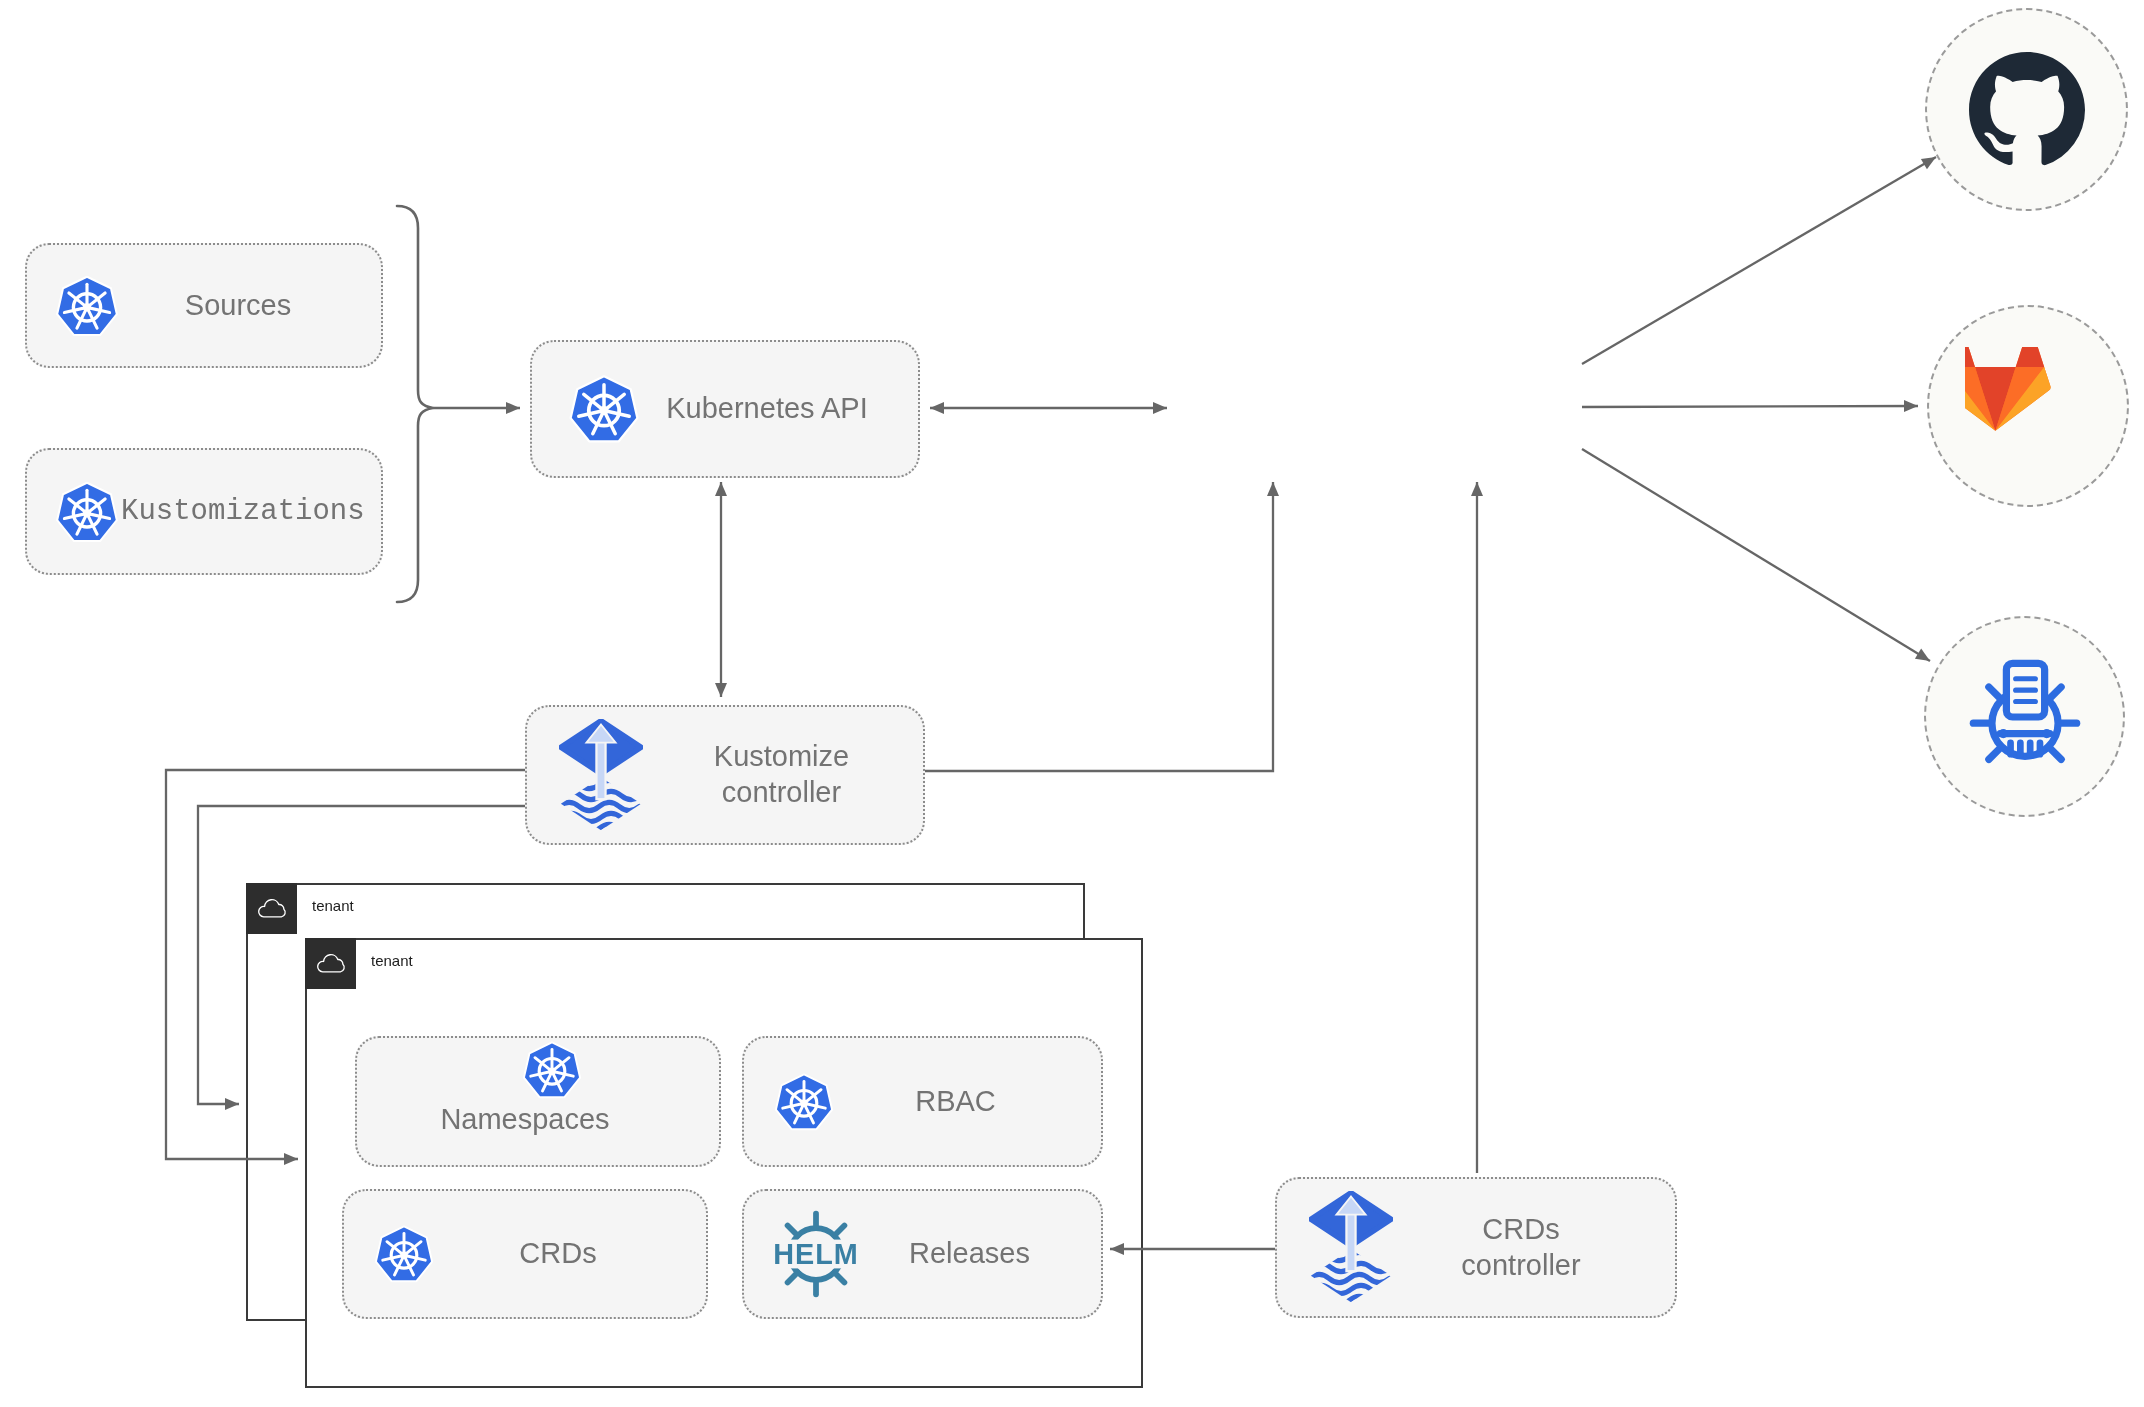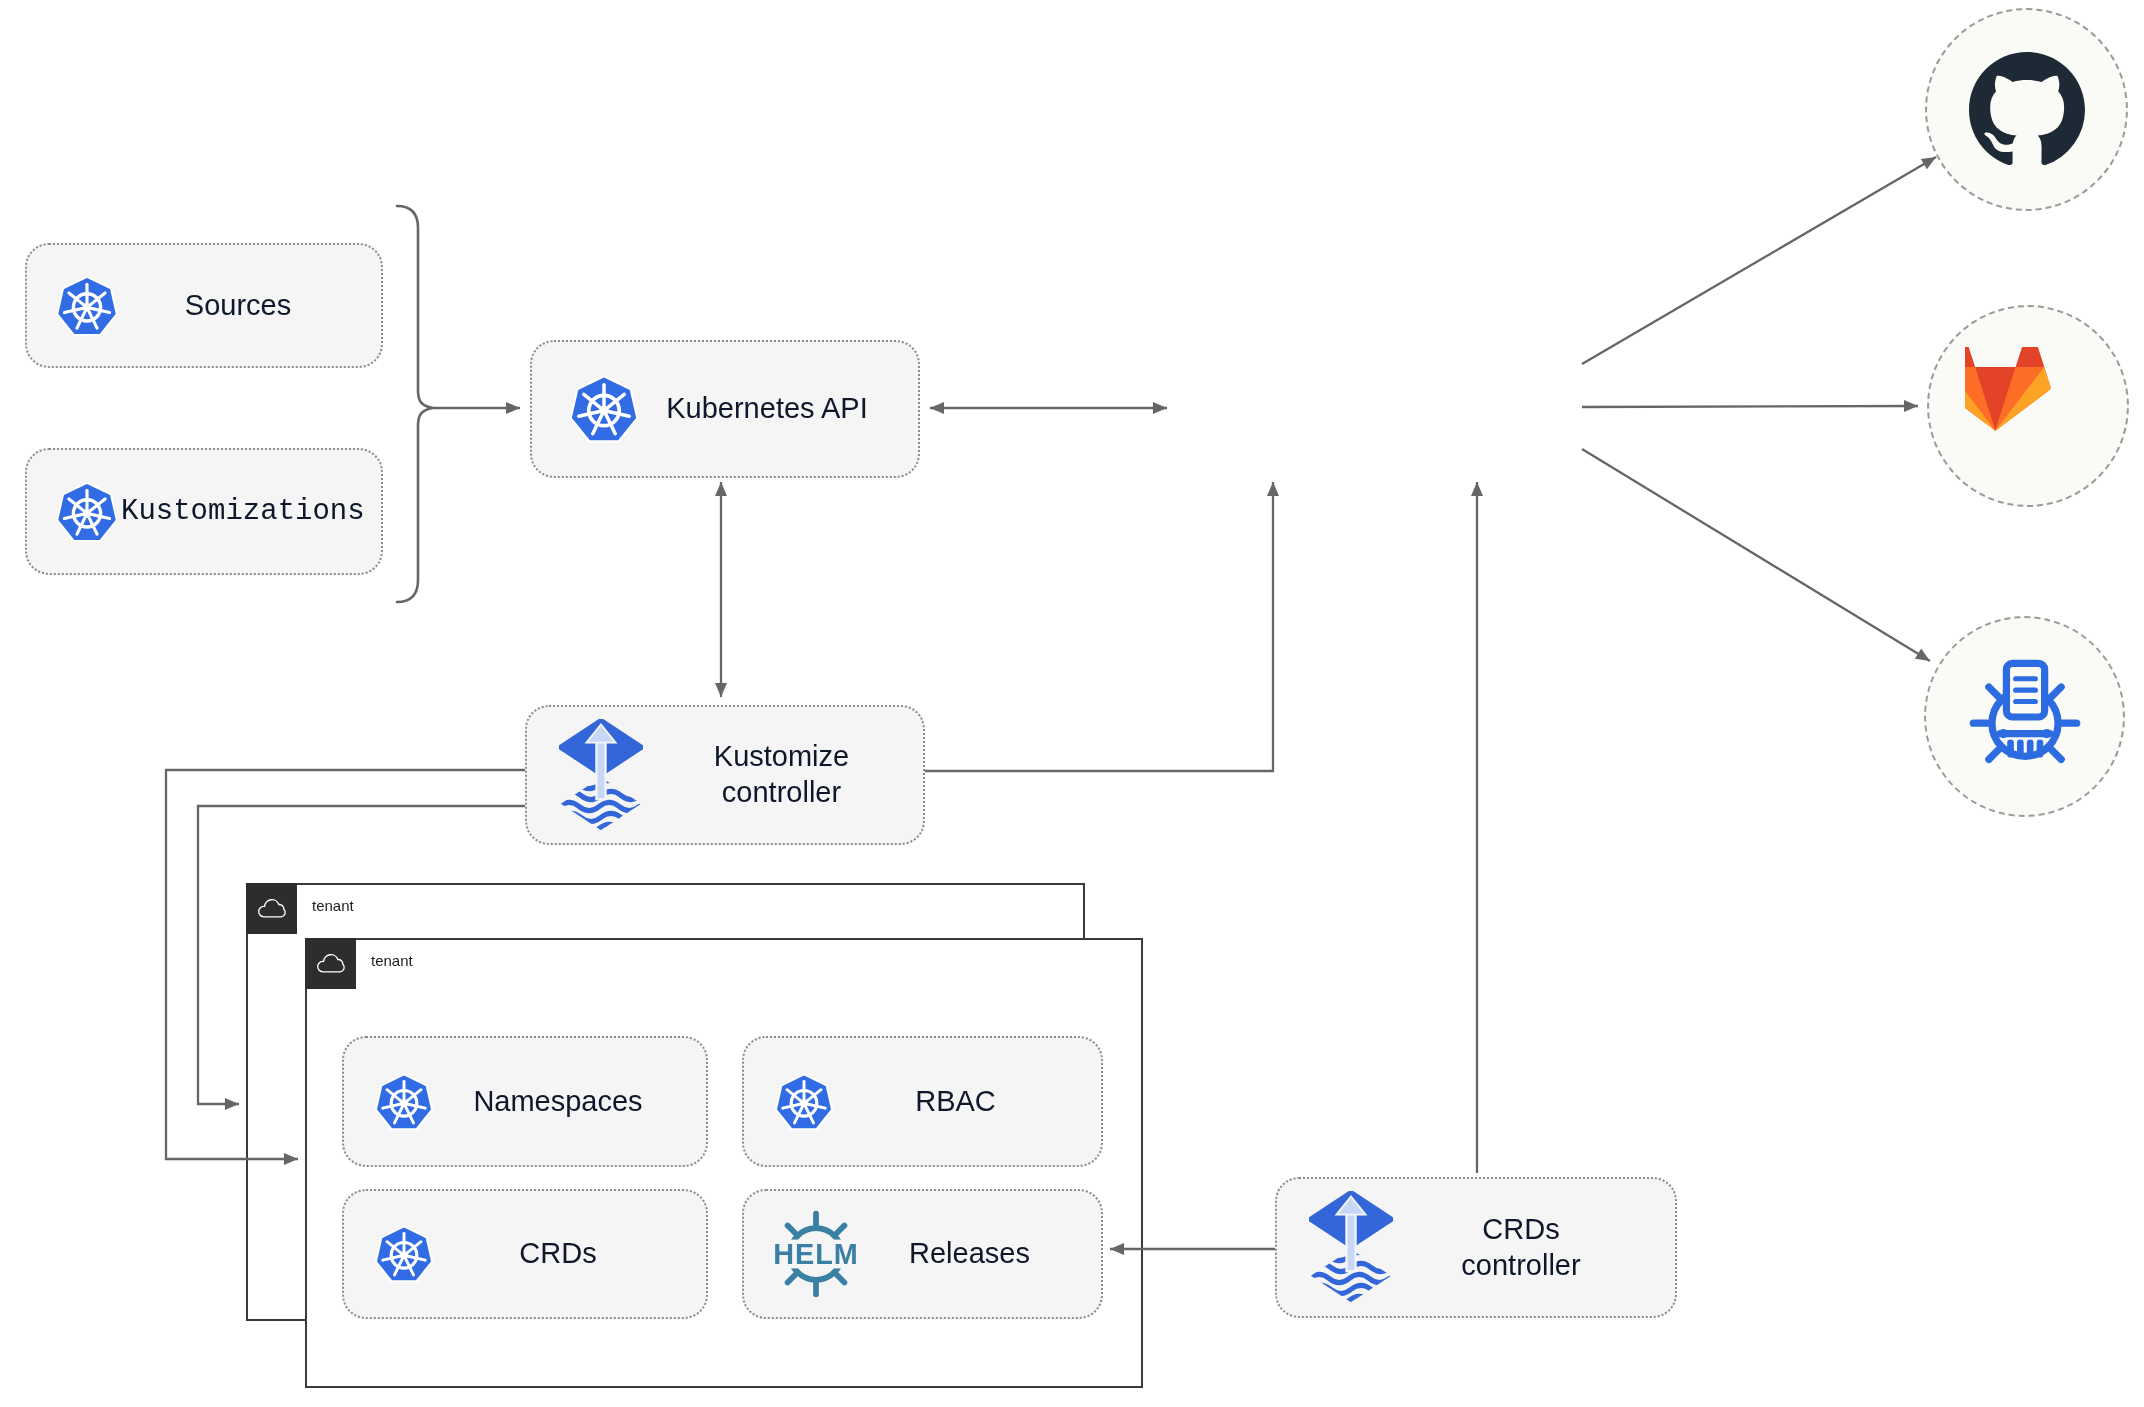--- a/index.html
+++ b/index.html
@@ -6,21 +6,21 @@
   .canvas{
     position:relative;width:2144px;height:1407px;background:#ffffff;
     font-family:"Liberation Sans",sans-serif;color:#161616;overflow:hidden;
   }
   
   .resbox{
     position:absolute;background:#f5f5f5;border:2px dotted #8c8c8c;border-radius:24px;
     display:flex;align-items:center;z-index:20;box-sizing:border-box;
   }
   .icon-wrap{flex:0 0 auto;display:flex;align-items:center;justify-content:center;}
-  .lbl{flex:1 1 auto;text-align:center;font-size:29px;line-height:1.24;color:#0f172a;padding-right:26px;}
+  .lbl{flex:1 1 auto;text-align:center;font-size:29px;line-height:1.24;color:#737373;padding-right:26px;}
   .lbl .wrap{display:inline-block;max-width:175px;}
   
   .tenant{position:absolute;background:#ffffff;border:2px solid #3a3a3a;box-sizing:border-box;}
   .tenant .tab{
     position:absolute;top:-2px;left:-2px;width:51px;height:51px;background:#2d2d2d;
     display:flex;align-items:center;justify-content:center;
   }
   .tenant .tlabel{position:absolute;top:12px;left:64px;font-size:15px;color:#1d1d1d;}
   
   .circle{
@@ -176,21 +176,21 @@
 
   <div class="resbox" style="left:1275px;top:1177px;width:402px;height:141px;">
     <div class="icon-wrap" style="padding-left:32px;">
       <svg width="84" height="113" viewBox="0 0 92 124">
           <use href="#icon-flux"></use>
         </svg>
     </div>
     <div class="lbl"><span class="wrap">CRDs controller</span></div>
   </div>
 
-  <div class="resbox" style="left:342px;top:1036px;width:366px;height:131px;">
+  <div class="resbox" style="left:355px;top:1036px;width:366px;height:131px;flex-direction:column;">
     <div class="icon-wrap" style="padding-left:28px;">
       <svg width="64" height="64" viewBox="0 0 100 100">
           <use href="#icon-k8s"></use>
         </svg>
     </div>
     <div class="lbl">Namespaces</div>
   </div>
 
   <div class="resbox" style="left:742px;top:1036px;width:361px;height:131px;">
     <div class="icon-wrap" style="padding-left:28px;">

